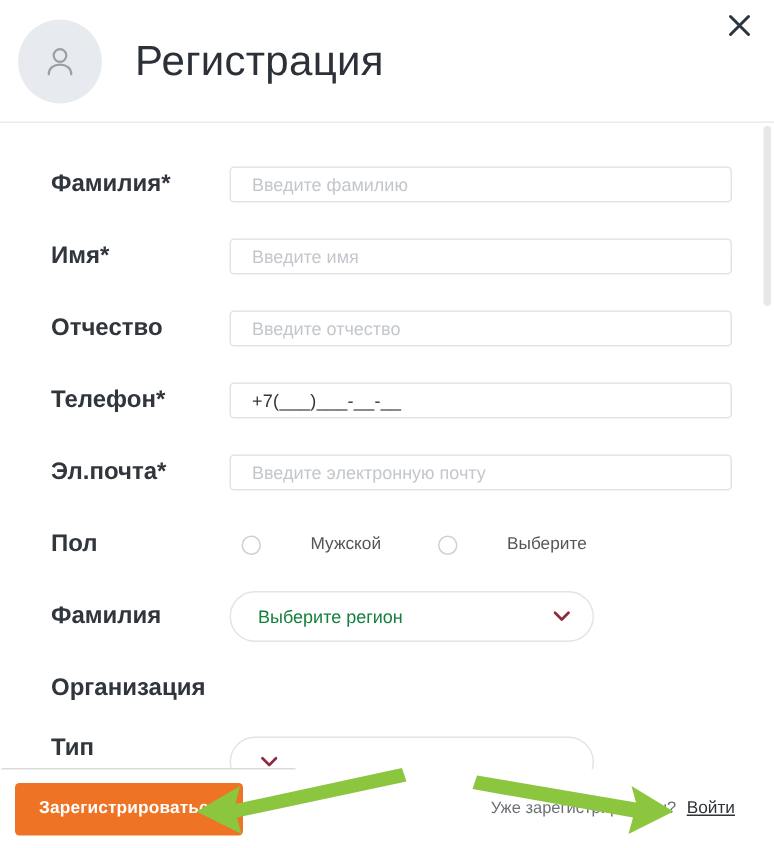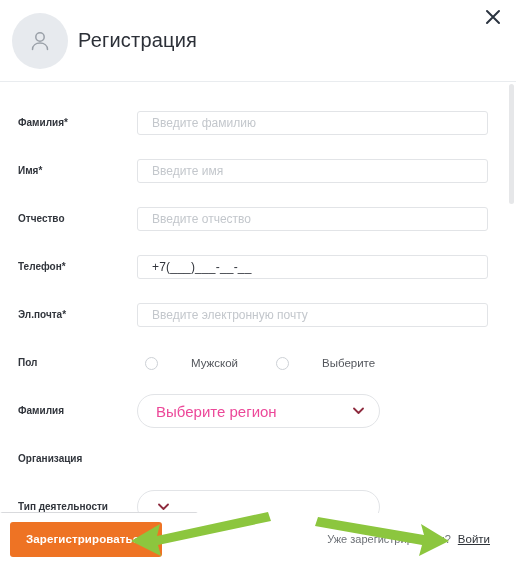--- a/index.html
+++ b/index.html
@@ -32,22 +32,22 @@
     height: 56px;
     border-radius: 50%;
     background: #e7eaee;
     display: flex;
     align-items: center;
     justify-content: center;
     flex: 0 0 auto;
   }
   .avatar svg { display: block; }
   .modal-title {
-    margin-left: 10px;
-    font-size: 20px;
+    margin-left: 22px;
+    font-size: 28px;
     color: #2c3038;
     font-weight: 400;
     letter-spacing: 0.2px;
   }
   .close-btn {
     position: absolute;
     top: 4px;
     right: 10px;
     width: 26px;
     height: 26px;
@@ -76,25 +76,26 @@
   }
   .form-row {
     display: flex;
     align-items: center;
     margin-bottom: 12px;
     min-height: 36px;
   }
   .form-label {
     width: 119px;
     flex: 0 0 119px;
-    font-size: 10px;
+    font-size: 16px;
     font-weight: bold;
     color: #31353c;
     line-height: 1.2;
     padding-right: 6px;
+    margin-left: 16px;
   }
   .req { font-weight: bold; }
 
   .text-input {
     flex: 1 1 auto;
     height: 24px;
     border: 1px solid #e2e4e7;
     border-radius: 3px;
     background: #ffffff;
     font-size: 12px;
@@ -149,22 +150,22 @@
     border: 1px solid #e2e4e7;
     border-radius: 19px;
     background: #ffffff;
     display: flex;
     align-items: center;
     padding: 0 14px 0 18px;
     cursor: pointer;
     position: relative;
   }
   .select-value {
-    font-size: 15px;
-    color: #ec4899;
+    font-size: 12px;
+    color: #15803d;
     flex: 1 1 auto;
     white-space: nowrap;
     overflow: hidden;
   }
   .chevron {
     flex: 0 0 auto;
     display: flex;
     align-items: center;
     justify-content: center;
     width: 14px;

